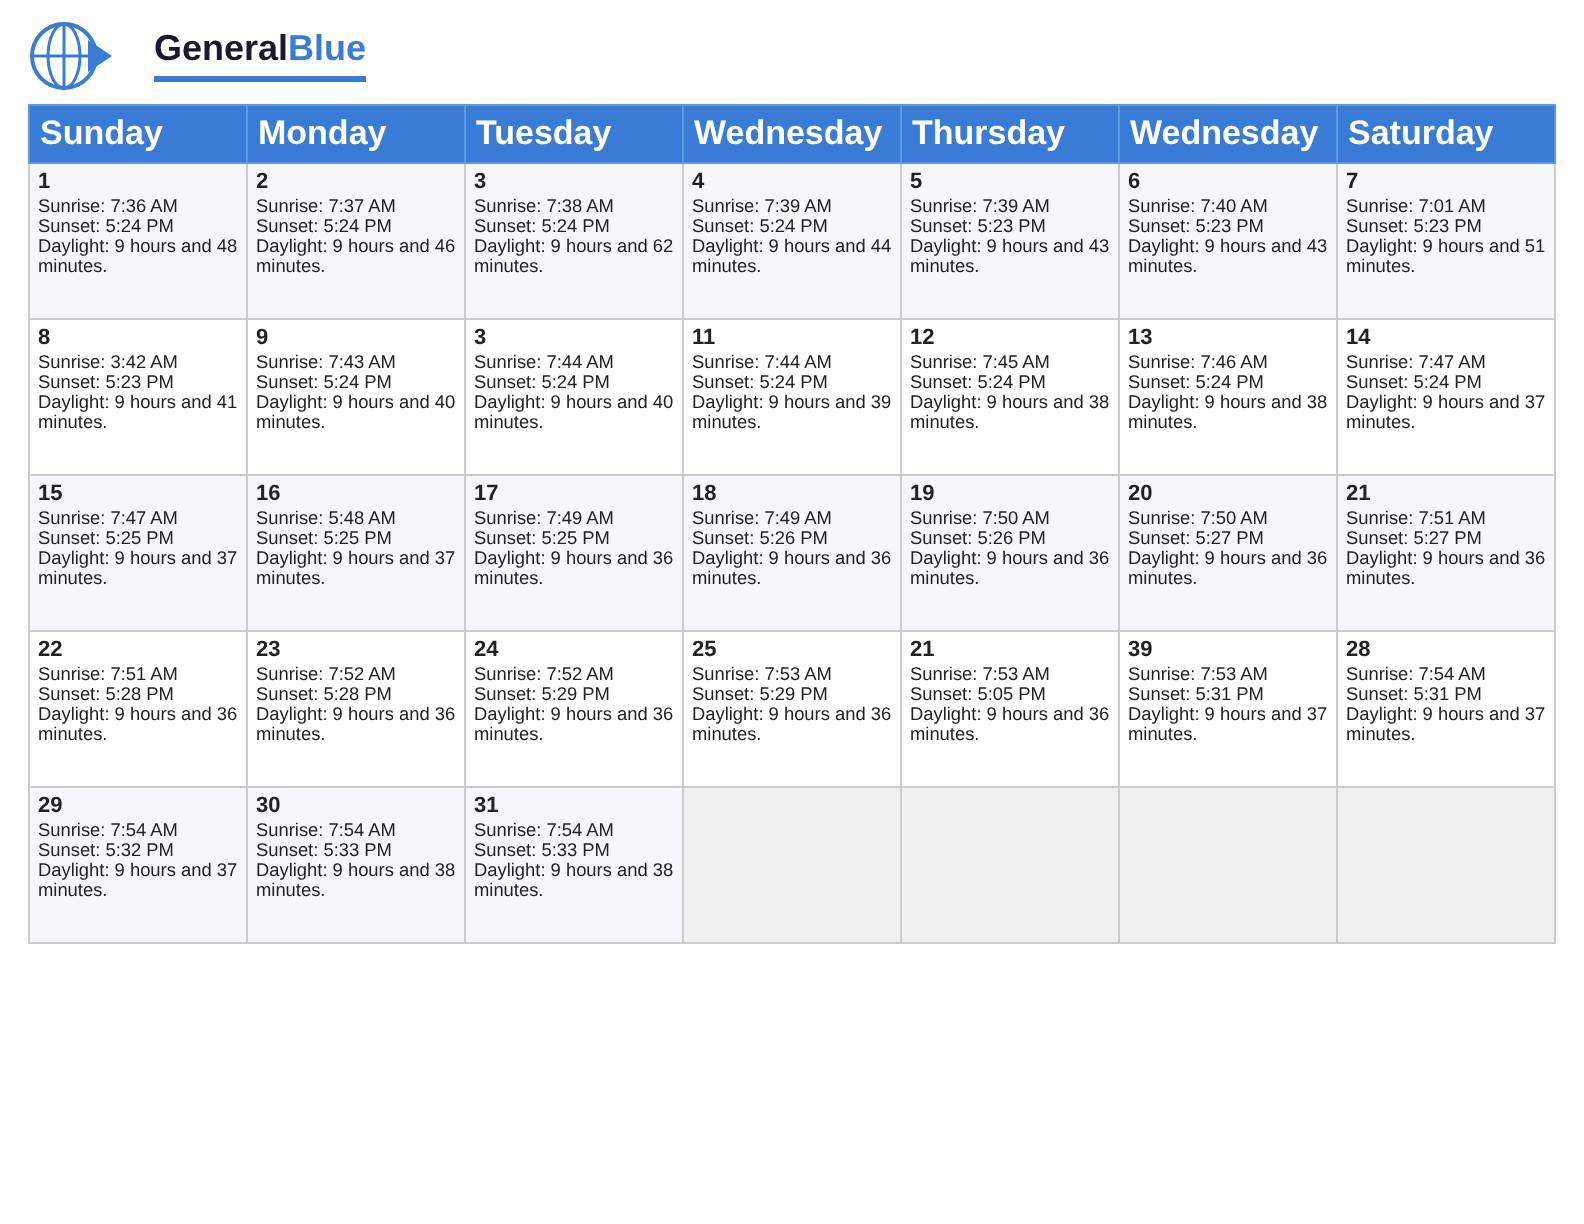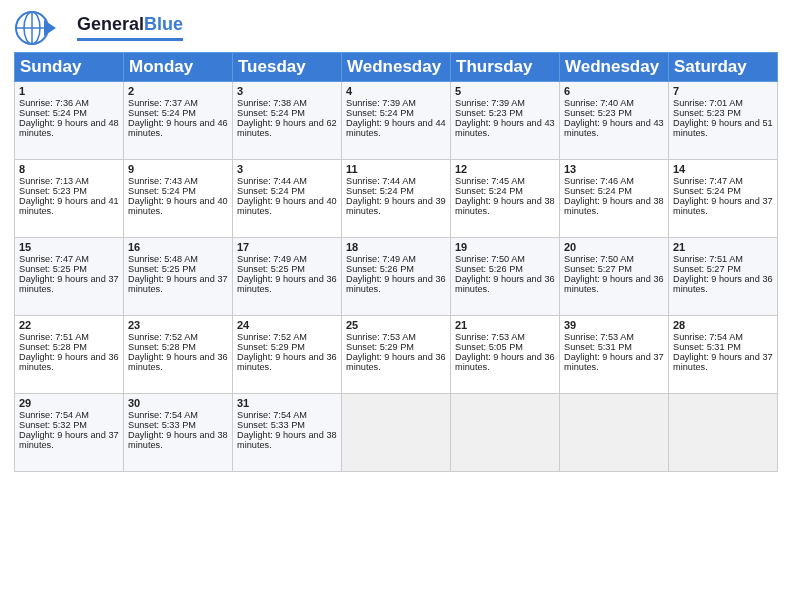--- a/index.html
+++ b/index.html
@@ -110,21 +110,21 @@
     <tr>
           <td><span class="day-num">1</span><span>Sunrise: 7:36 AM</span><br><span>Sunset: 5:24 PM</span><br><span>Daylight: 9 hours and 48 minutes.</span></td>
           <td><span class="day-num">2</span><span>Sunrise: 7:37 AM</span><br><span>Sunset: 5:24 PM</span><br><span>Daylight: 9 hours and 46 minutes.</span></td>
           <td><span class="day-num">3</span><span>Sunrise: 7:38 AM</span><br><span>Sunset: 5:24 PM</span><br><span>Daylight: 9 hours and 62 minutes.</span></td>
           <td><span class="day-num">4</span><span>Sunrise: 7:39 AM</span><br><span>Sunset: 5:24 PM</span><br><span>Daylight: 9 hours and 44 minutes.</span></td>
           <td><span class="day-num">5</span><span>Sunrise: 7:39 AM</span><br><span>Sunset: 5:23 PM</span><br><span>Daylight: 9 hours and 43 minutes.</span></td>
           <td><span class="day-num">6</span><span>Sunrise: 7:40 AM</span><br><span>Sunset: 5:23 PM</span><br><span>Daylight: 9 hours and 43 minutes.</span></td>
           <td><span class="day-num">7</span><span>Sunrise: 7:01 AM</span><br><span>Sunset: 5:23 PM</span><br><span>Daylight: 9 hours and 51 minutes.</span></td>
         </tr>
         <tr>
-          <td><span class="day-num">8</span><span>Sunrise: 7:13 AM</span><br><span>Sunset: 5:23 PM</span><br><span>Daylight: 9 hours and 41 minutes.</span></td>
+          <td><span class="day-num">8</span><span>Sunrise: 3:42 AM</span><br><span>Sunset: 5:23 PM</span><br><span>Daylight: 9 hours and 41 minutes.</span></td>
           <td><span class="day-num">9</span><span>Sunrise: 7:43 AM</span><br><span>Sunset: 5:24 PM</span><br><span>Daylight: 9 hours and 40 minutes.</span></td>
           <td><span class="day-num">3</span><span>Sunrise: 7:44 AM</span><br><span>Sunset: 5:24 PM</span><br><span>Daylight: 9 hours and 40 minutes.</span></td>
           <td><span class="day-num">11</span><span>Sunrise: 7:44 AM</span><br><span>Sunset: 5:24 PM</span><br><span>Daylight: 9 hours and 39 minutes.</span></td>
           <td><span class="day-num">12</span><span>Sunrise: 7:45 AM</span><br><span>Sunset: 5:24 PM</span><br><span>Daylight: 9 hours and 38 minutes.</span></td>
           <td><span class="day-num">13</span><span>Sunrise: 7:46 AM</span><br><span>Sunset: 5:24 PM</span><br><span>Daylight: 9 hours and 38 minutes.</span></td>
           <td><span class="day-num">14</span><span>Sunrise: 7:47 AM</span><br><span>Sunset: 5:24 PM</span><br><span>Daylight: 9 hours and 37 minutes.</span></td>
         </tr>
         <tr>
           <td><span class="day-num">15</span><span>Sunrise: 7:47 AM</span><br><span>Sunset: 5:25 PM</span><br><span>Daylight: 9 hours and 37 minutes.</span></td>
           <td><span class="day-num">16</span><span>Sunrise: 5:48 AM</span><br><span>Sunset: 5:25 PM</span><br><span>Daylight: 9 hours and 37 minutes.</span></td>

